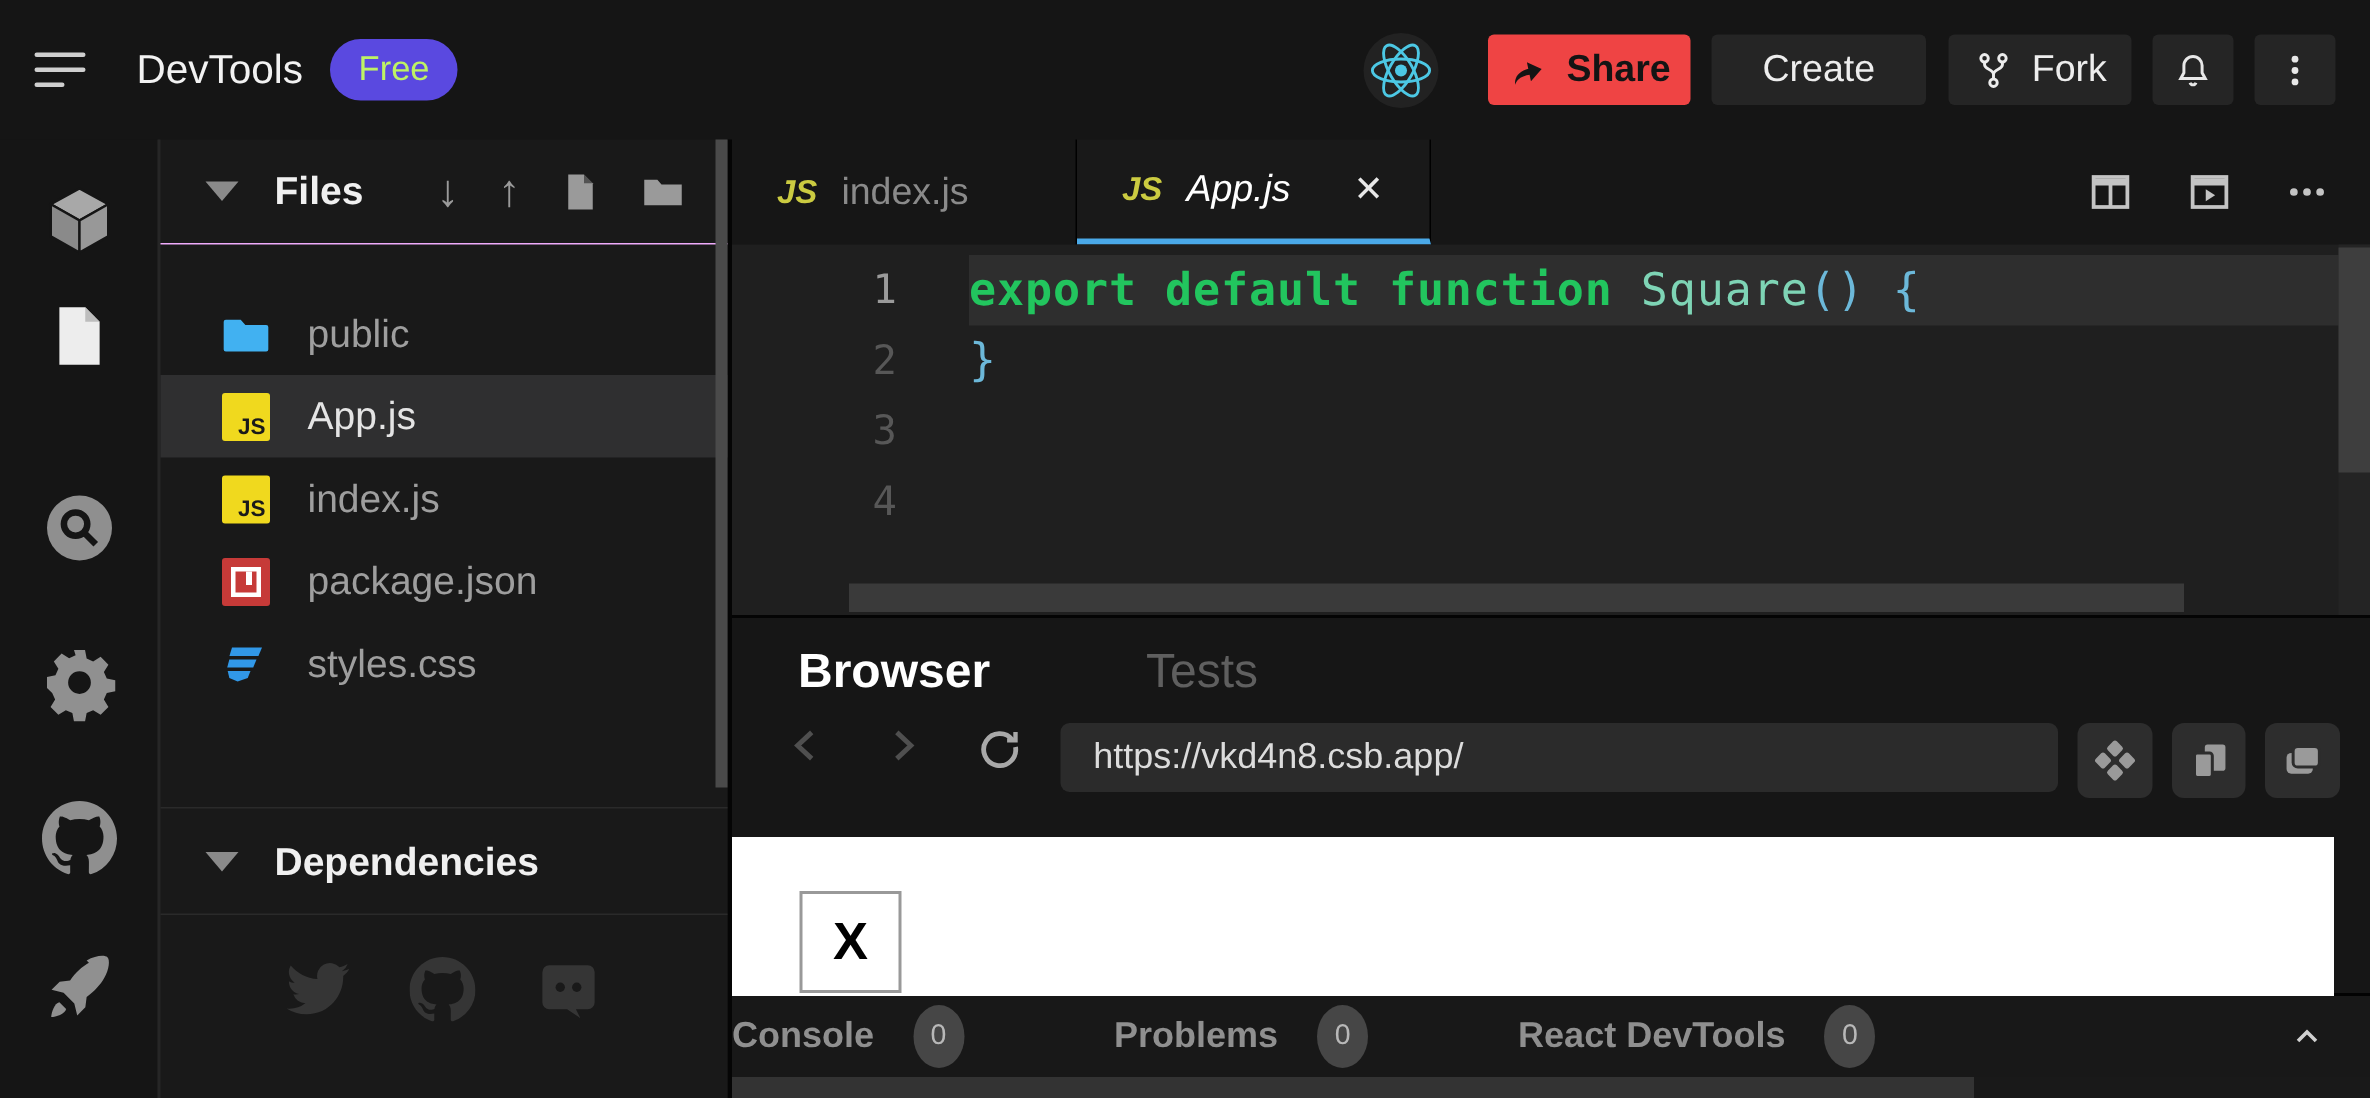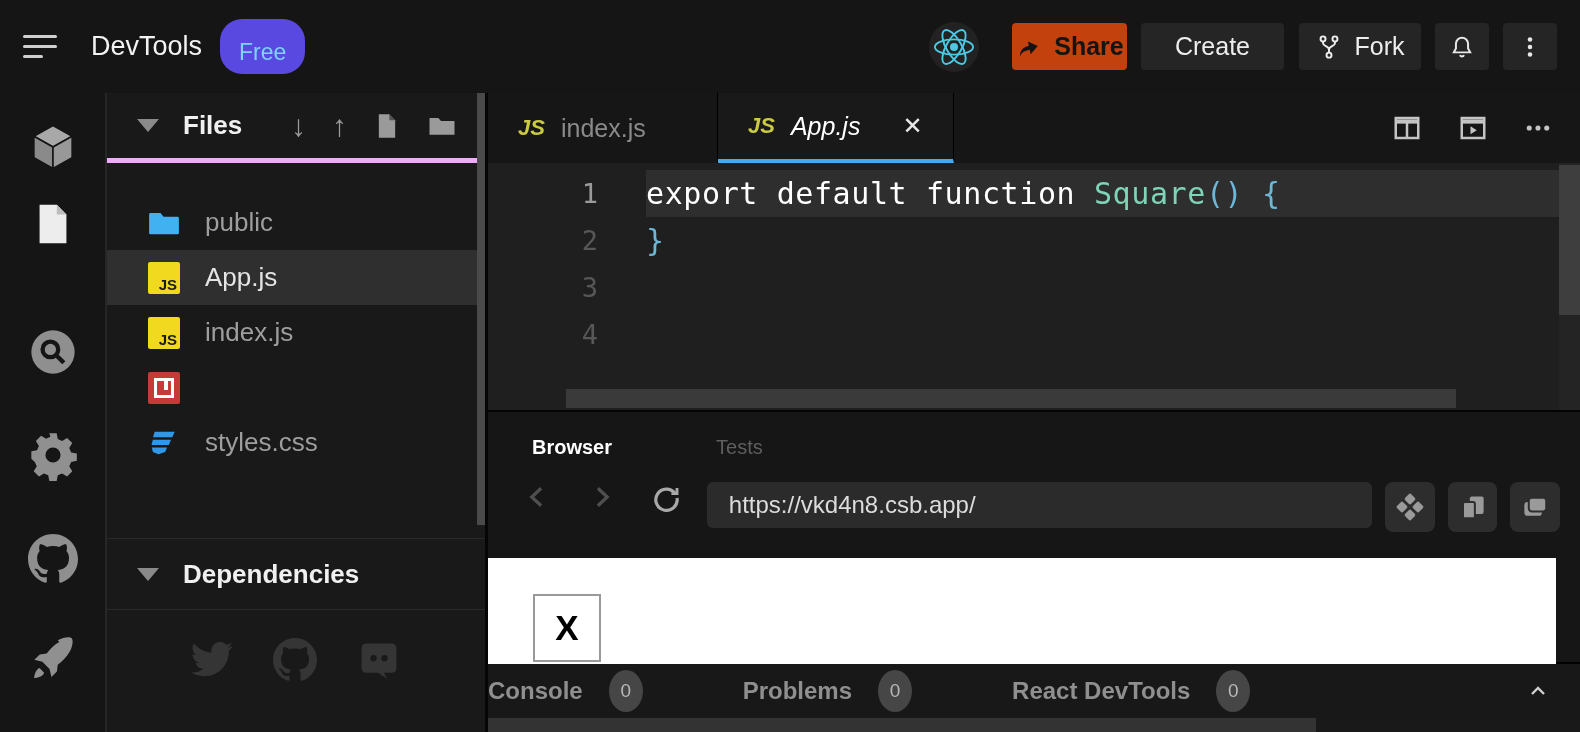--- a/index.html
+++ b/index.html
@@ -6,43 +6,43 @@
   html,body { width:1580px; height:732px; overflow:hidden; background:#0f0f0f;
     font-family:"Liberation Sans",sans-serif; }
   .app { width:1580px; height:732px; display:flex; flex-direction:column; background:#151515; }
 
   
   .topbar { flex:0 0 93px; display:flex; align-items:center; padding:0 23px; background:#151515; }
   .hamburger { width:40px; height:32px; display:flex; flex-direction:column; justify-content:center; gap:7px; cursor:pointer; }
   .hamburger i { display:block; height:3px; background:#cfcfcf; border-radius:2px; }
   .hamburger i:nth-child(1){ width:34px; } .hamburger i:nth-child(2){ width:34px; } .hamburger i:nth-child(3){ width:20px; }
   .workspace { margin-left:28px; color:#f2f2f2; font-size:27px; }
-  .free-badge { margin-left:18px; background:#5a49e0; color:#7dd3fc; font-size:23px; padding:20px 19px 8px; border-radius:22px; }
+  .free-badge { margin-left:18px; background:#5a49e0; color:#bef264; font-size:23px; padding:6px 19px 8px; border-radius:22px; }
   .topbar-spacer { flex:1; }
   .react-btn { width:50px; height:50px; border-radius:50%; background:#222; display:flex; align-items:center; justify-content:center; }
   .btn { height:47px; border-radius:4px; display:flex; align-items:center; justify-content:center; font-size:25px; cursor:pointer; }
-  .btn-share { width:115px; margin-left:33px; background:#c2410c; color:#141414; gap:13px; font-weight:600; }
+  .btn-share { width:135px; margin-left:33px; background:#ef4444; color:#141414; gap:13px; font-weight:600; }
   .btn-dark { background:#252525; color:#ededed; }
   .btn-fork { width:122px; margin-left:15px; gap:13px; }
   .btn-create { width:143px; margin-left:14px; }
   .btn-sq { width:54px; margin-left:14px; }
 
   
   .main { flex:1; display:flex; min-height:0; }
 
   
   .activity-bar { flex:0 0 105px; background:#151515; display:flex; flex-direction:column; align-items:center; padding-top:26px; }
   .act-icon { width:105px; height:56px; display:flex; align-items:center; justify-content:center; cursor:pointer; }
   .act-icon:nth-child(2){ margin-top:21px; } .act-icon:nth-child(3){ margin-top:72px; }
   .act-icon:nth-child(4){ margin-top:47px; } .act-icon:nth-child(5){ margin-top:48px; }
   .act-icon:nth-child(6){ margin-top:44px; }
 
   
   .files-panel { flex:0 0 380px; background:#191919; border-left:2px solid #262626; position:relative; display:flex; flex-direction:column; }
-  .panel-header { height:70px; flex:0 0 70px; display:flex; align-items:center; padding:0 28px 0 30px; border-bottom:5px solid #f0abfc; }
+  .panel-header { height:70px; flex:0 0 70px; display:flex; align-items:center; padding:0 28px 0 30px; border-bottom:1px solid #f0abfc; }
   .tri-down { width:0; height:0; border-left:11px solid transparent; border-right:11px solid transparent; border-top:13px solid #8a8a8a; margin-right:24px; }
   .panel-title { color:#f0f0f0; font-size:26px; font-weight:600; }
   .ph-spacer { flex:1; }
   .ph-ico { color:#9a9a9a; font-size:30px; margin-left:26px; display:flex; align-items:center; cursor:pointer; }
   .file-tree { padding-top:32px; }
   .file-row { height:55px; display:flex; align-items:center; padding-left:40px; cursor:pointer; color:#9e9e9e; font-size:26px; }
   .file-row.selected { background:#2f2f30; color:#e4e4e4; }
   .file-icon { width:34px; height:34px; margin-right:24px; display:flex; align-items:center; justify-content:center; position:relative; }
   .js-badge { width:32px; height:32px; background:#f0d91e; border-radius:2px; position:relative; }
   .js-badge b { position:absolute; right:3px; bottom:1px; font-size:15px; color:#1a1a1a; font-style:normal; font-weight:800; }
@@ -70,30 +70,30 @@
   .tabbar-right span { display:flex; cursor:pointer; }
 
   
   .code-area { flex:0 0 247px; background:#1f1f1f; display:flex; position:relative; font-family:"DejaVu Sans Mono",monospace; }
   .gutter { flex:0 0 158px; padding:7px 48px 0 0; text-align:right; }
   .gut-num { height:47px; line-height:47px; color:#575757; font-size:27px; }
   .gut-num.active { color:#9a9a9a; }
   .code-col { flex:1; padding-top:7px; min-width:0; }
   .code-line { height:47px; line-height:47px; white-space:pre; font-size:30px; letter-spacing:0.6px; }
   .code-line.active { background:#2e2e2e; }
-  .tok-kw { color:#ffffff; } .tok-tag { color:#57c7a7; } .tok-fn { color:#7ed4b5; }
+  .tok-kw { color:#22c55e;font-weight:bold; } .tok-tag { color:#57c7a7; } .tok-fn { color:#7ed4b5; }
   .tok-str { color:#7f66d3; } .tok-pu { color:#e8e8e8; } .tok-pl { color:#e8e8e8; } .tok-br { color:#6cb8d9; }
   .vscroll-track { position:absolute; top:0; right:0; width:21px; height:100%; background:#242424; }
   .vscroll-thumb { position:absolute; top:2px; left:0; width:21px; height:150px; background:#3e3e3e; }
   .hscroll-thumb { position:absolute; bottom:2px; left:78px; width:890px; height:19px; background:#3a3a3a; }
 
   
   .preview { flex:1; display:flex; flex-direction:column; border-top:2px solid #040404; min-height:0; }
   .preview-tabbar { flex:0 0 70px; background:#161616; display:flex; align-items:center; padding-left:44px; }
-  .pv-tab { font-size:20px; cursor:pointer; }
+  .pv-tab { font-size:32px; cursor:pointer; }
   .pv-tab.active { color:#fff; font-weight:700; }
   .pv-tab.idle { color:#5f5f5f; margin-left:104px; }
   .nav-row { flex:0 0 70px; background:#161616; display:flex; align-items:flex-start; padding:0 20px 0 30px; }
   .nav-ico { display:flex; align-items:center; justify-content:center; width:40px; cursor:pointer; }
   .nav-ico + .nav-ico { margin-left:24px; }
   .url-input { margin-left:22px; width:672px; height:46px; background:#2b2b2b; border:none; border-radius:6px;
     color:#dcdcdc; font-size:24px; padding:0 22px; font-family:"Liberation Sans",sans-serif; outline:none; }
   .nav-spacer { flex:1; }
   .tool-btn { width:50px; height:50px; border-radius:8px; background:#2d2d2d; display:flex; align-items:center; justify-content:center; margin-left:13px; cursor:pointer; }
   .preview-body { flex:1; background:#161616; position:relative; min-height:0; }
@@ -266,20 +266,21 @@
             <span class="file-label">index.js</span>
           </div>
           <div class="file-row">
             <span class="file-icon">
               <span class="npm-badge">
                 <span class="npm-inner">
                   <i></i>
                 </span>
               </span>
             </span>
+            <span class="file-label">package.json</span>
           </div>
           <div class="file-row">
             <span class="file-icon">
               <svg width="32" height="32" viewBox="0 0 24 24">
                 <g fill="#3198e8" transform="skewX(-8)">
                   <path d="M5.5 3.5h15l-1.2 4.2H4.8z"></path>
                   <path d="M5 9.5h13.6l-1.1 4H4.5z"></path>
                   <path d="M5 15.3h11.4l-.9 3.4-4.8 1.8-4.4-1.8z"></path>
                 </g>
               </svg>

